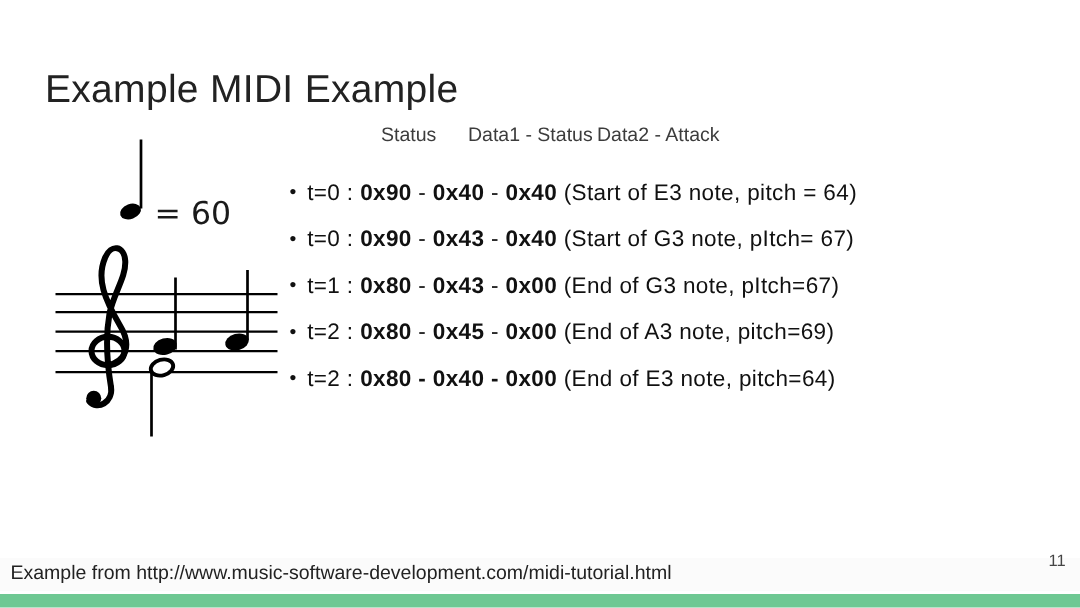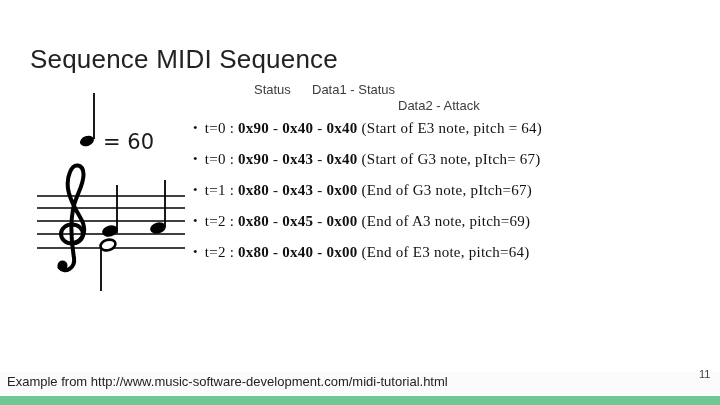--- a/index.html
+++ b/index.html
@@ -10,27 +10,27 @@
   }
   .slide-title{
     position:absolute;left:30px;top:44px;
     font-size:26px;color:#222;letter-spacing:.2px;white-space:nowrap;
   }
   .col-headers{position:absolute;left:0;top:82px;width:596px;height:16px;
     font-size:13px;color:#3c3c3c;}
   .col-headers .hdr{position:absolute;top:0;white-space:nowrap;}
   .hdr-status{left:254px;}
   .hdr-data1{left:312px;}
-  .hdr-data2{left:398px;margin-top:16px;}
+  .hdr-data2{left:398px;}
 
   .music-figure{position:absolute;left:25px;top:88px;width:175px;height:215px;}
 
   .bullet-list{
     position:absolute;left:193px;top:112px;width:520px;
-    font-family:Liberation Serif, serif;
+    font-family:Liberation Sans, sans-serif;
     font-size:15px;color:#111;letter-spacing:.25px;
   }
   .bullet-row{height:31px;line-height:31px;white-space:pre;}
   .bullet-dot{display:inline-block;font-size:13px;margin-right:7px;
     vertical-align:1px;color:#111;}
   .hex{font-weight:bold;}
   .sep{font-weight:normal;}
   .bullet-row.bold-seps .sep{font-weight:bold;}
 
   .footer-band{position:absolute;left:0;top:372px;width:720px;height:22px;
@@ -43,21 +43,21 @@
     position:absolute;left:699px;top:368px;
     font-size:11px;color:#444;
   }
   .accent-bar{position:absolute;left:0;top:396px;width:720px;height:9px;}
 
   .tempo-text{font-family:"DejaVu Sans",sans-serif;font-size:21px;fill:#1a1a1a;}
 </style>
 </head>
 <body>
 
-<div class="slide-title">Sequence MIDI Sequence</div>
+<div class="slide-title">Example MIDI Example</div>
 
 <div class="col-headers">
   <span class="hdr hdr-status">Status</span>
   <span class="hdr hdr-data1">Data1 - Status</span>
   <span class="hdr hdr-data2">Data2 - Attack</span>
 </div>
 
 <svg class="music-figure" viewBox="0 0 175 215" xmlns="http://www.w3.org/2000/svg">
 
   <g>

